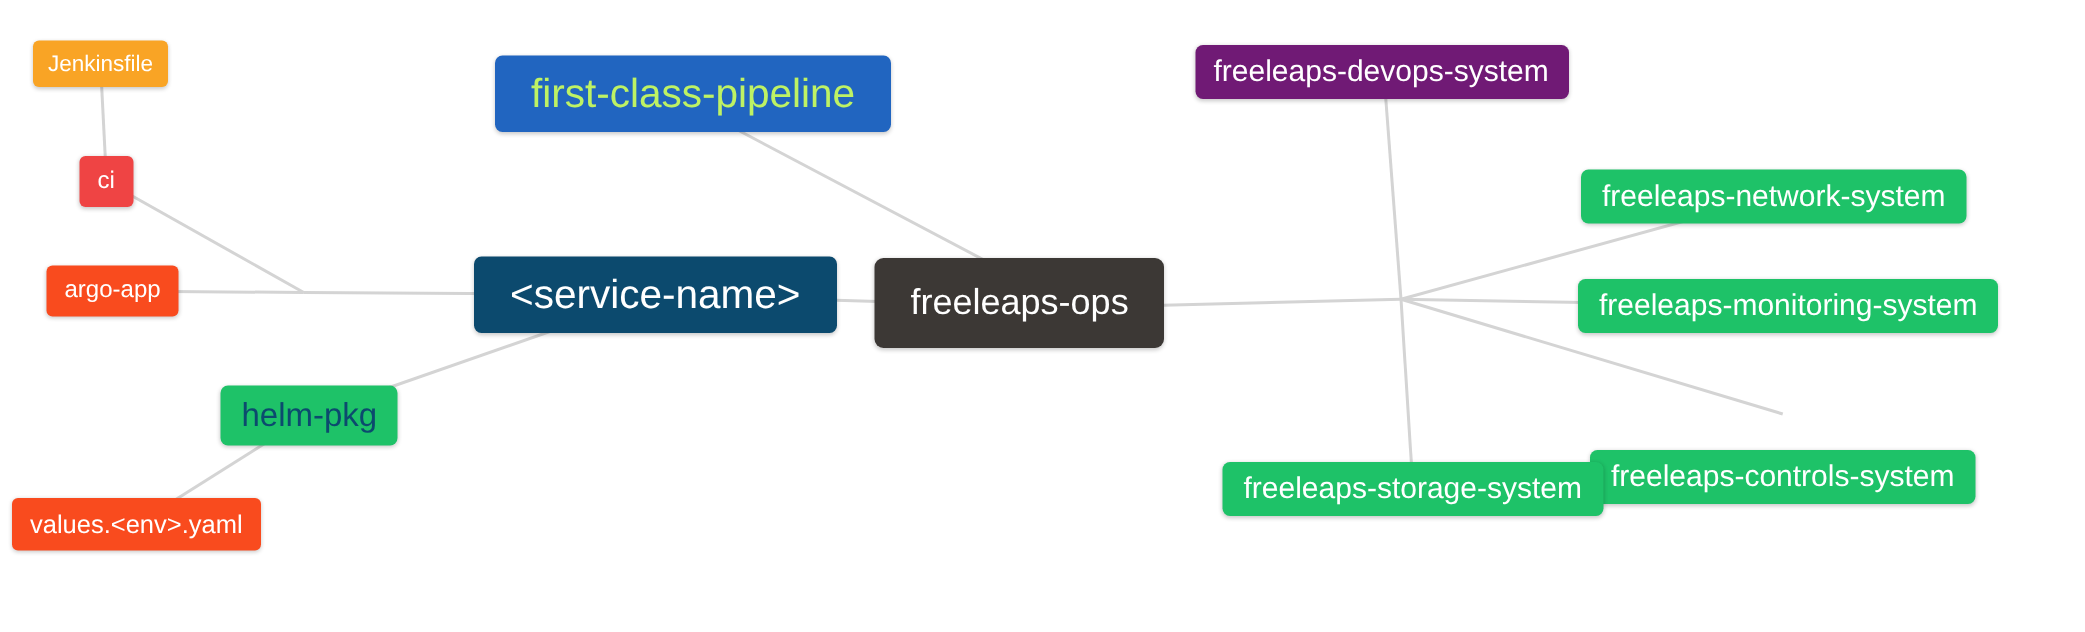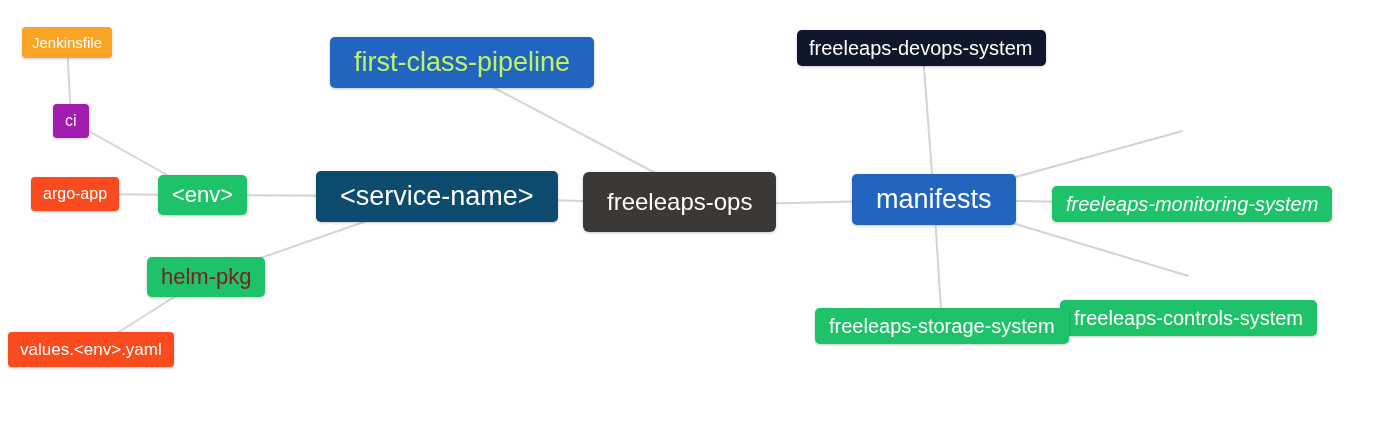--- a/index.html
+++ b/index.html
@@ -57,26 +57,25 @@
       <line x1="437" y1="196.5" x2="716" y2="205" stroke="#d4d4d4" stroke-width="2"></line>
       <line x1="446" y1="62.5" x2="716" y2="205" stroke="#d4d4d4" stroke-width="2"></line>
       <line x1="716" y1="205" x2="934" y2="199.5" stroke="#d4d4d4" stroke-width="2"></line>
       <line x1="934" y1="199.5" x2="922.5" y2="48" stroke="#d4d4d4" stroke-width="2"></line>
       <line x1="934" y1="199.5" x2="1182.5" y2="131" stroke="#d4d4d4" stroke-width="2"></line>
       <line x1="934" y1="199.5" x2="1192" y2="204" stroke="#d4d4d4" stroke-width="2"></line>
       <line x1="934" y1="199.5" x2="1188.5" y2="276" stroke="#d4d4d4" stroke-width="2"></line>
       <line x1="934" y1="199.5" x2="942" y2="326" stroke="#d4d4d4" stroke-width="2"></line>
     </svg>
 <div class="node t-xs" style="left: 22px; top: 27px; background: rgb(249, 164, 37); color: rgb(255, 255, 255);">Jenkinsfile</div>
-    <div class="node t-sm" style="left: 53px; top: 104px; background: #a21caf; color: rgb(255, 255, 255); text-align: right;">ci</div>
+    <div class="node t-sm" style="left: 53px; top: 104px; background: #ef4444; color: rgb(255, 255, 255); text-align: right;">ci</div>
     <div class="node t-sm" style="left: 31px; top: 177px; background: rgb(249, 75, 30); color: rgb(255, 255, 255);">argo-app</div>
-    <div class="node t-mid" style="left: 158px; top: 175px; background: rgb(30, 194, 104); color: rgb(255, 255, 255);">&lt;env&gt;</div>
-    <div class="node t-mid" style="left: 147px; top: 257px; background: rgb(30, 194, 104); color: #7f1d1d;">helm-pkg</div>
+    <div class="node t-mid" style="left: 147px; top: 257px; background: rgb(30, 194, 104); color: #0c4a6e;">helm-pkg</div>
     <div class="node t-smd" style="left: 8px; top: 332px; background: rgb(249, 75, 30); color: rgb(255, 255, 255);">values.&lt;env&gt;.yaml</div>
     <div class="node t-branch" style="left: 314px; top: 37px; background: rgb(33, 101, 192); color: #bef264; margin-left: 16px;">first-class-pipeline</div>
     <div class="node t-branch" style="left: 316px; top: 171px; background: #0c4a6e; color: rgb(255, 255, 255);">&lt;service-name&gt;</div>
     <div class="node t-root" style="left: 583px; top: 172px; background: rgb(60, 56, 53); color: rgb(255, 255, 255);">freeleaps-ops</div>
-    <div class="node t-branch" style="left: 852px; top: 174px; background: rgb(33, 101, 192); color: rgb(255, 255, 255);">manifests</div>
-    <div class="node t-leaf" style="left: 797px; top: 30px; background: #0f172a; color: rgb(255, 255, 255); padding-left: 12px;">freeleaps-devops-system</div>
-    <div class="node t-leaf" style="left: 1052px; top: 186px; background: rgb(30, 194, 104); color: rgb(255, 255, 255); font-style: italic;">freeleaps-monitoring-system</div>
+    <div class="node t-leaf" style="left: 797px; top: 30px; background: #701a75; color: rgb(255, 255, 255); padding-left: 12px;">freeleaps-devops-system</div>
+    <div class="node t-leaf" style="left: 1054px; top: 113px; background: rgb(30, 194, 104); color: rgb(255, 255, 255);">freeleaps-network-system</div>
+    <div class="node t-leaf" style="left: 1052px; top: 186px; background: rgb(30, 194, 104); color: rgb(255, 255, 255);">freeleaps-monitoring-system</div>
     <div class="node t-leaf" style="left: 1060px; top: 258px; background: rgb(30, 194, 104); color: rgb(255, 255, 255); margin-top: 42px;">freeleaps-controls-system</div>
     <div class="node t-leaf" style="left: 815px; top: 308px; background: rgb(30, 194, 104); color: rgb(255, 255, 255);">freeleaps-storage-system</div>
   </div>
 
 </body></html>

